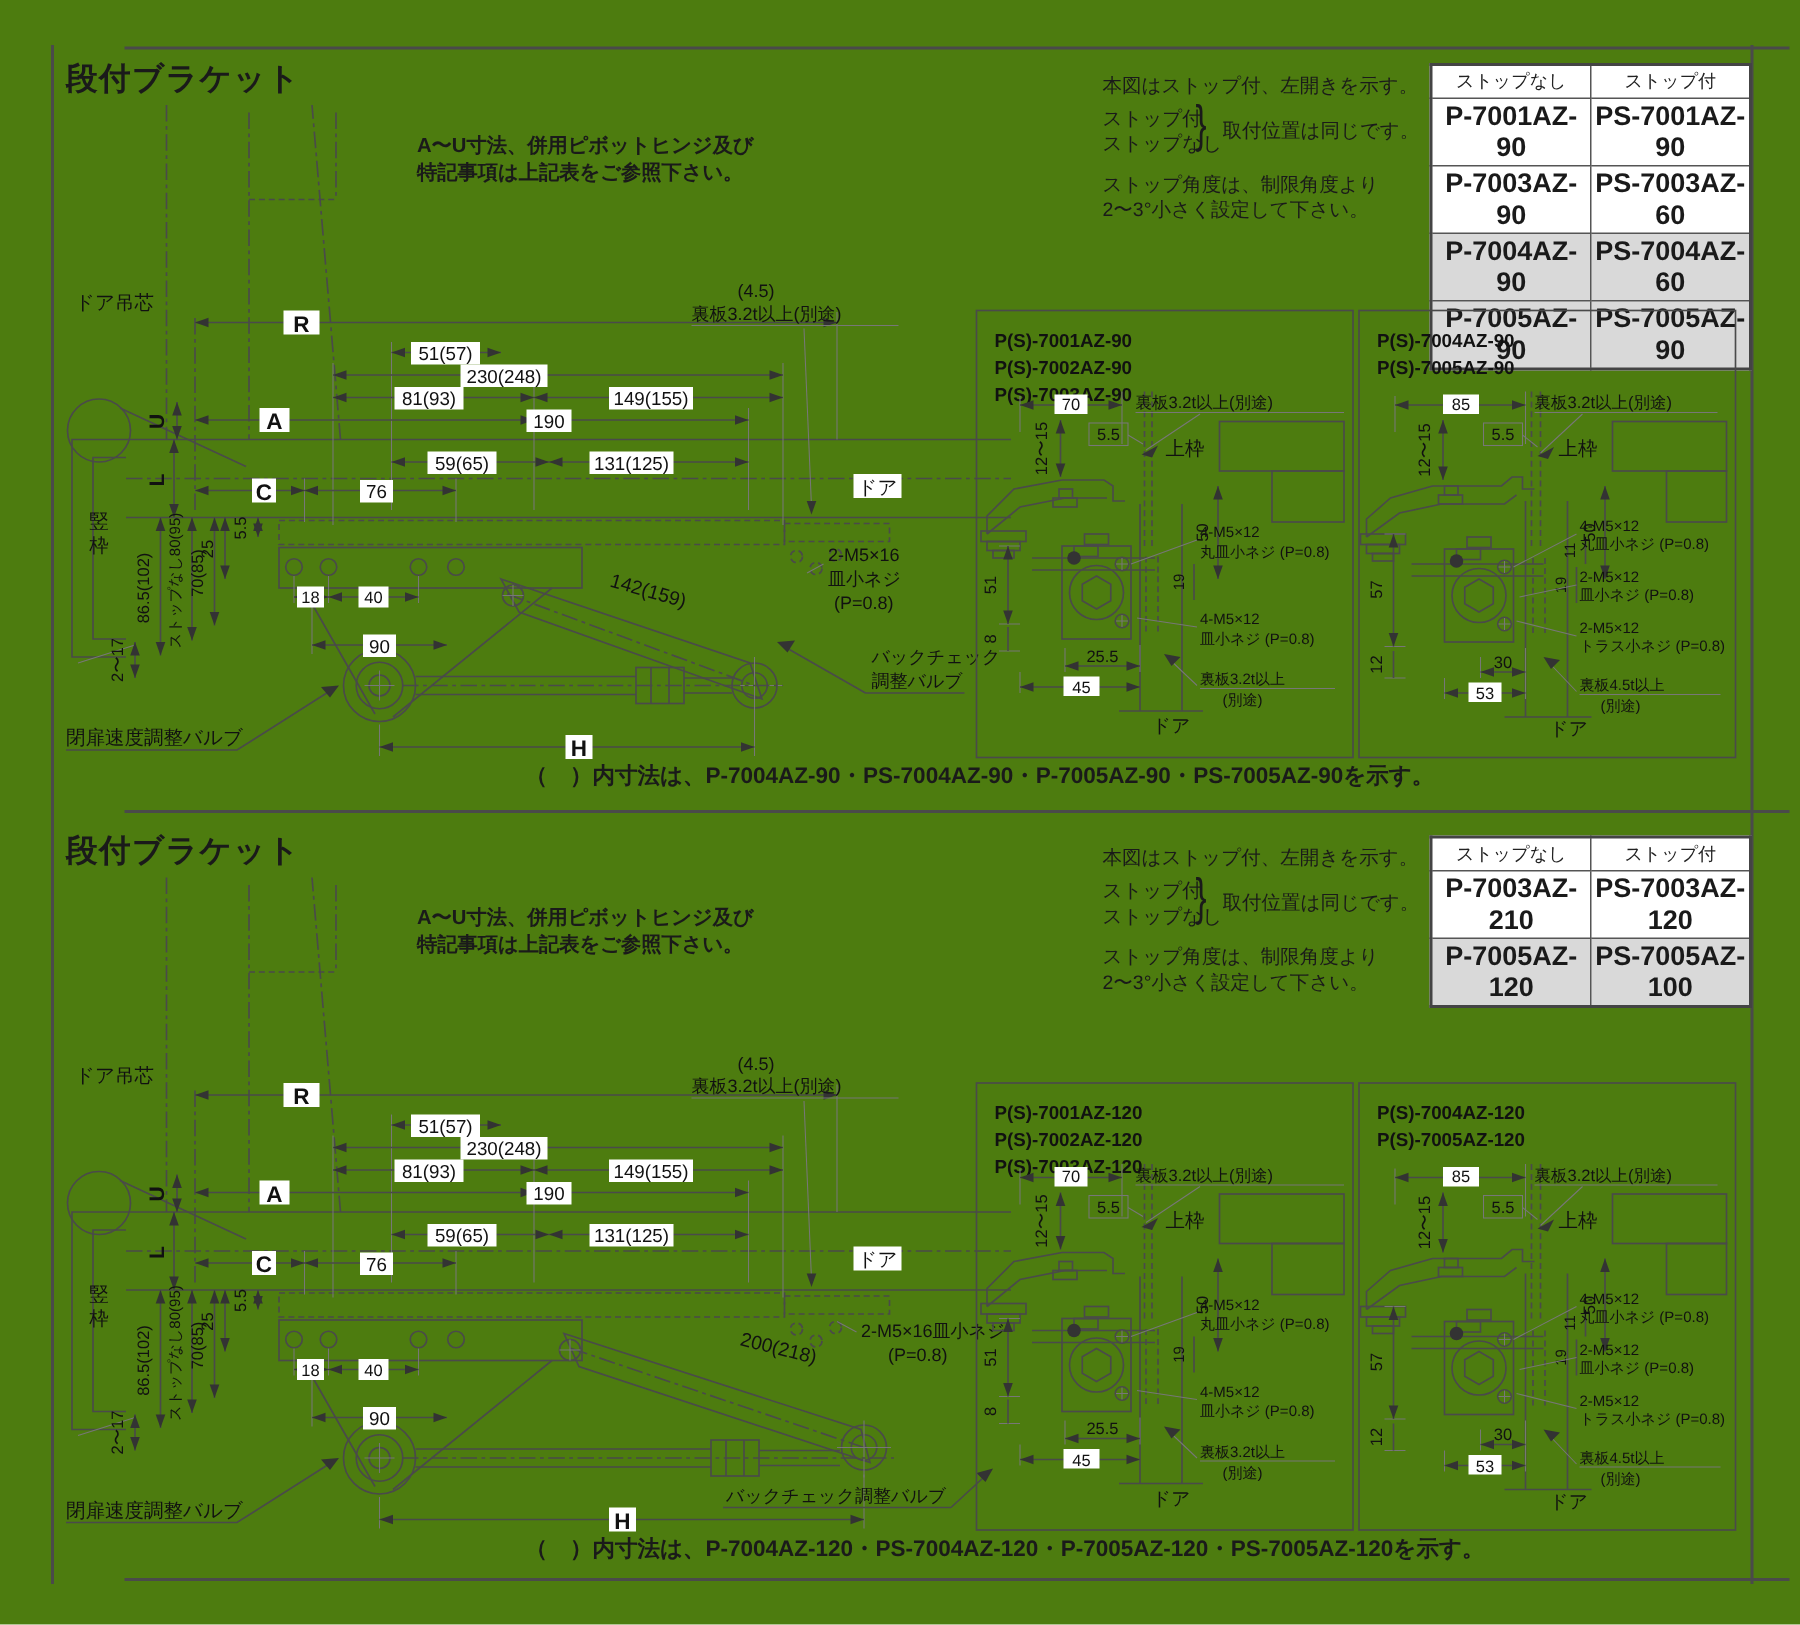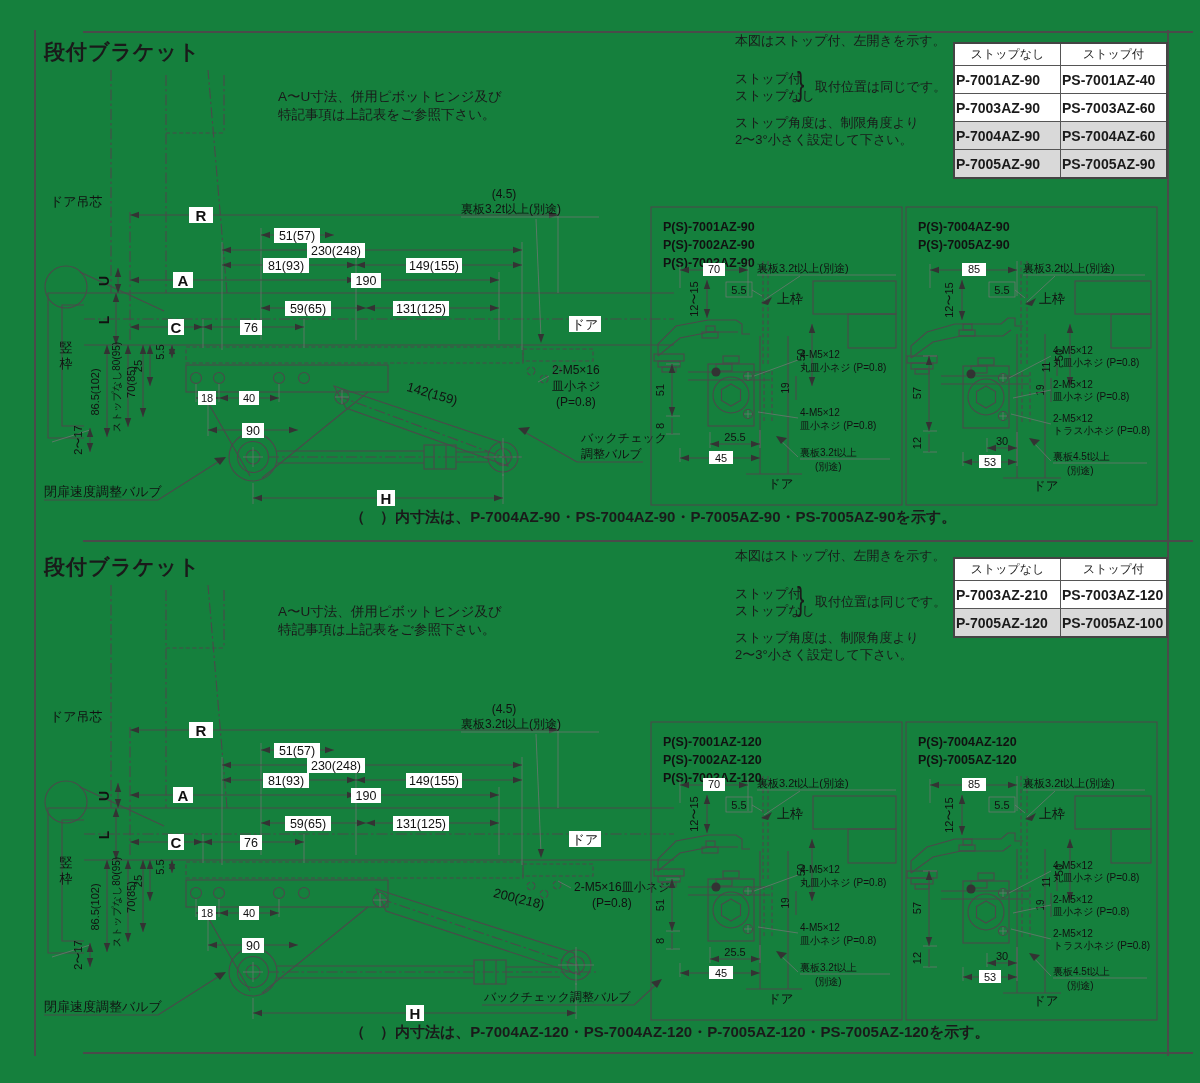--- a/index.html
+++ b/index.html
@@ -1,34 +1,34 @@
 <!DOCTYPE html>
 <html><head>
 <meta charset="utf-8">
 <style>
   html,body{margin:0;padding:0;background:#fff}
   body{width:1200px;height:1083px;position:relative;font-family:"Liberation Sans",sans-serif;color:#1a1a1a}
-  .page{position:absolute;inset:0;background:#15803d}
+  .page{position:absolute;inset:0;background:#4d7c0f}
   .vrule{position:absolute;top:30px;width:2px;height:1026px;background:#4a4a4a}
   .hrule{position:absolute;left:83px;width:1110px;height:2px;background:#4a4a4a}
   .sec{position:absolute;left:0;width:1200px;height:515px}
   .title{position:absolute;left:44px;top:8px;margin:0;font-size:21px;font-weight:bold;letter-spacing:1px;white-space:nowrap}
-  .refnote{position:absolute;left:278px;top:58px;font-size:13.5px;font-weight:normal;line-height:18px;white-space:nowrap}
+  .refnote{position:absolute;left:278px;top:58px;font-size:13.5px;font-weight:bold;line-height:18px;white-space:nowrap}
   .notes{position:absolute;left:735px;top:0;width:215px;height:160px;font-size:13px}
   .notes div{position:absolute;white-space:nowrap}
-  .n1{left:0;top:2px}
+  .n1{left:0;top:18px}
   .n2a{left:0;top:40px}
   .n2b{left:0;top:57px}
   .nbrace{left:60px;top:34px;font-size:34px;font-weight:300;transform:scaleX(.65)}
   .n2c{left:80px;top:48px}
   .n3a{left:0;top:84px}
   .n3b{left:0;top:101px}
   .modeltable{position:absolute;left:953px;top:12px;border-collapse:collapse;border:2px solid #444;background:#fff}
   .modeltable th{border:1px solid #555;width:103px;height:19px;font-weight:normal;font-size:12px;color:#222}
-  .modeltable td{border:1px solid #555;height:25px;font-weight:bold;font-size:14px}
+  .modeltable td{border:1px solid #555;height:25px;text-align:center;font-weight:bold;font-size:18px}
   .modeltable tr.shaded td{background:#d9d9d9}
   .cap{position:absolute;left:350px;top:478px;font-size:15px;font-weight:bold;white-space:nowrap}
   svg{position:absolute;overflow:visible}
   svg text{font-family:"Liberation Sans",sans-serif;fill:#111}
   .st{stroke:#4a4a4a;fill:none;stroke-width:1.1}
   .thin{stroke:#777;fill:none;stroke-width:.7}
   .dash{stroke-dasharray:4 2.6}
   .dd{stroke-dasharray:11 3 2.5 3}
   .t{font-size:12.5px}
   .t13{font-size:13px}
@@ -80,21 +80,21 @@
 <table class="modeltable">
 <thead>
           <tr>
 <th>ストップなし</th>
 <th>ストップ付</th>
 </tr>
         </thead>
 <tbody>
 <tr>
             <td>P-7001AZ-90</td>
-            <td>PS-7001AZ-40</td>
+            <td>PS-7001AZ-90</td>
           </tr>
 <tr>
             <td>P-7003AZ-90</td>
             <td>PS-7003AZ-60</td>
           </tr>
 <tr class="shaded">
             <td>P-7004AZ-90</td>
             <td>PS-7004AZ-60</td>
           </tr>
 <tr class="shaded">

